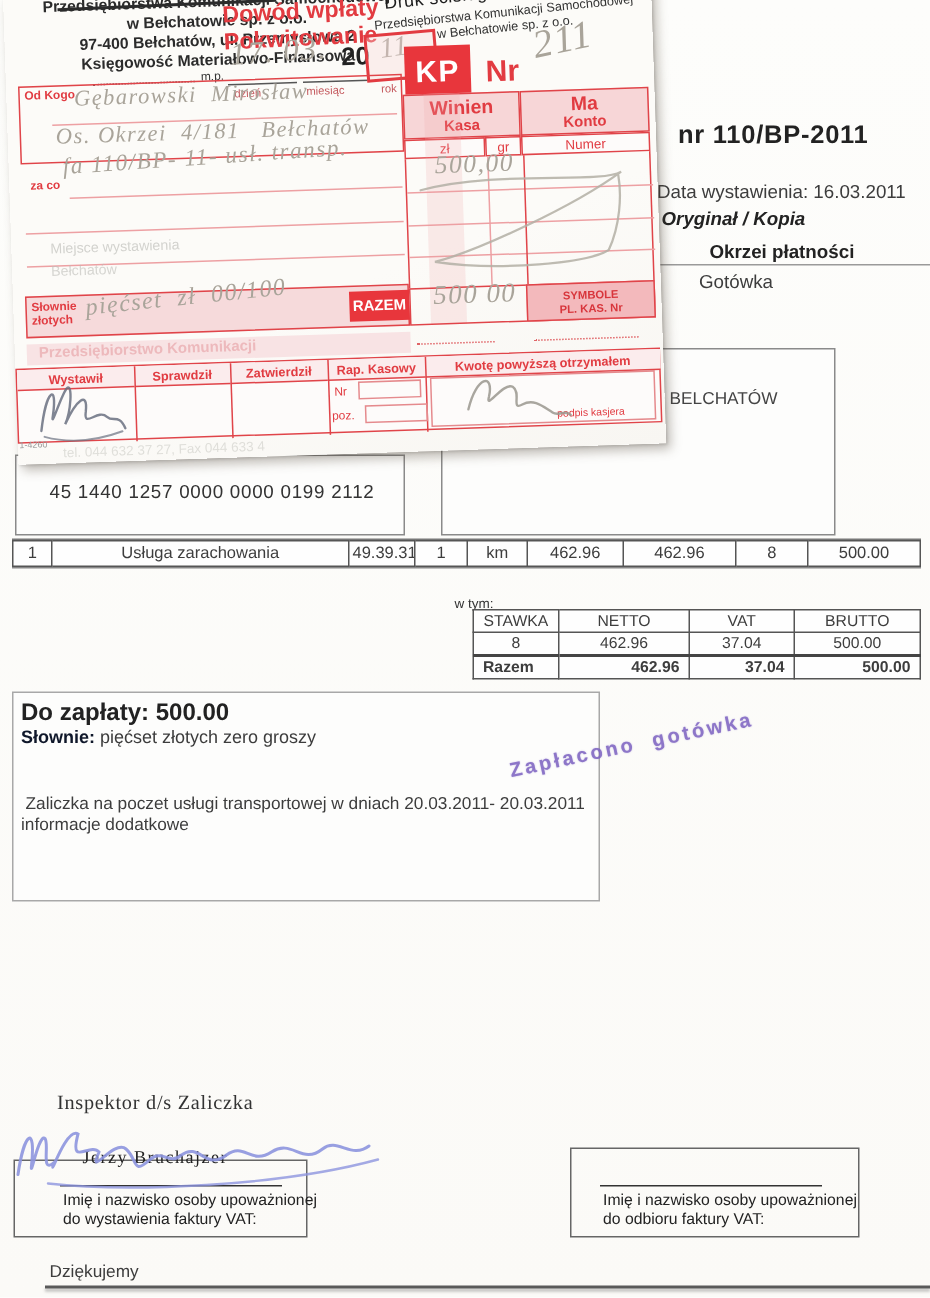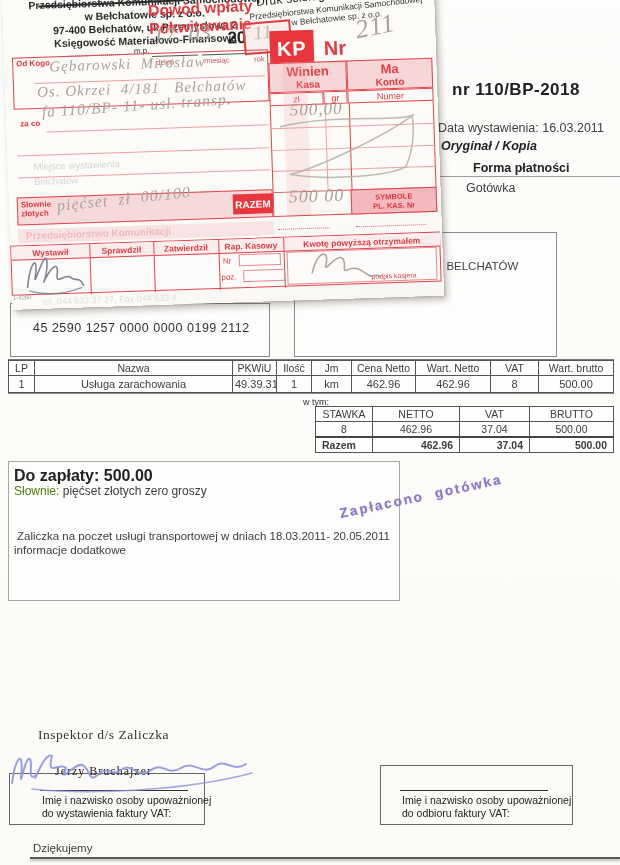--- a/index.html
+++ b/index.html
@@ -38,21 +38,21 @@
   .vat-table { left:315px; top:406px; width:298px; font-size:10.5px; }
   .vat-table th { font-weight:bold; height:15px; }
   .vat-table td { height:14px; }
   .vat-table tr.razem td { border-top:2px solid #444; font-weight:bold; }
   .vat-table tr.razem td:first-child { text-align:left; padding-left:6px; }
   .vat-table tr.razem td.num { text-align:right; padding-right:6px; }
 
   .due-box { left:8px; top:461px; width:392px; height:140px; border:1px solid #a8a8a8; background:#fdfdfc; }
   .due-line { left:14px; top:467px; font-size:16px; font-weight:bold; color:#222; }
   .due-words { left:14px; top:484px; font-size:12px; }
-  .due-words b { font-weight:normal; color:#4d7c0f; }
+  .due-words b { font-weight:bold; color:#0f172a; }
   .add-info-label { left:14px; top:544px; font-size:11.5px; }
   .add-info { left:17px; top:530px; font-size:11.5px; }
 
   .stamp {
     left:338px; top:488px; width:175px;
     font-size:13.5px; font-weight:bold; letter-spacing:2px; white-space:pre;
     color:#7a5fc0; opacity:.85;
     transform:rotate(-12deg);
     text-shadow:0 0 1px rgba(122,95,192,.6);
     z-index:3;
@@ -180,58 +180,47 @@
   .kwota-inner { left:276px; top:263px; width:150px; height:33px; border:1px solid #e58a8d; }
   .podpis-kasjera { left:360px; top:287px; font-size:7px; color:#e13c42; }
   .sig-wystawil { left:8px; top:252px; }
   .sig-kasjer { left:295px; top:255px; }
   .bleed-footer { left:30px; top:300px; font-size:9px; color:#c9c9c3; opacity:.55; }
   .form-code { left:1px; top:297px; font-size:6px; color:#999; }
 </style>
 </head>
 <body>
 
-<div class="abs inv-number">nr 110/BP-2018</div>
+<div class="abs inv-number">nr 110/BP-2011</div>
 <div class="abs inv-date">Data wystawienia: 16.03.2011</div>
 <div class="abs inv-copy">Oryginał / Kopia</div>
-<div class="abs inv-payform">Forma płatności</div>
+<div class="abs inv-payform">Okrzei płatności</div>
 <div class="abs payform-line"></div>
 <div class="abs inv-payval">Gotówka</div>
 
 <div class="abs buyer-box"></div>
 <div class="abs buyer-l1">KI</div>
 <div class="abs buyer-l2">400 BELCHATÓW</div>
 
 <div class="abs acct-box"></div>
-<div class="abs acct-num">45 2590 1257 0000 0000 0199 2112</div>
+<div class="abs acct-num">45 1440 1257 0000 0000 0199 2112</div>
 
 <table class="abs doc items-table">
   <colgroup>
     <col style="width:26px">
       <col style="width:198px">
       <col style="width:44px">
       <col style="width:35px">
       <col style="width:40px">
     <col style="width:64px">
       <col style="width:75px">
       <col style="width:48px">
       <col style="width:75px">
   </colgroup>
   <tbody>
-      <tr>
-    <th>LP</th>
-        <th>Nazwa</th>
-    <th>PKWiU</th>
-        <th>Ilość</th>
-    <th>Jm</th>
-        <th>Cena Netto</th>
-    <th>Wart. Netto</th>
-        <th>VAT</th>
-    <th>Wart. brutto</th>
-  </tr>
   <tr>
     <td>1</td>
         <td>Usługa zarachowania</td>
     <td>49.39.31</td>
         <td>1</td>
     <td>km</td>
         <td>462.96</td>
     <td>462.96</td>
         <td>8</td>
     <td>500.00</td>
@@ -266,21 +255,21 @@
     <td class="num">37.04</td>
         <td class="num">500.00</td>
   </tr>
 </tbody>
   </table>
 
 <div class="abs due-box"></div>
 <div class="abs due-line">Do zapłaty: 500.00</div>
 <div class="abs due-words"><b>Słownie:</b> <span>pięćset złotych zero groszy</span></div>
 <div class="abs add-info-label">informacje dodatkowe</div>
-<div class="abs add-info">Zaliczka na poczet usługi transportowej w dniach 18.03.2011- 20.05.2011</div>
+<div class="abs add-info">Zaliczka na poczet usługi transportowej w dniach 20.03.2011- 20.03.2011</div>
 
 <div class="abs stamp">Zapłacono  gotówka</div>
 
 <div class="abs inspector-title">Inspektor d/s Zaliczka</div>
 <svg class="abs sig-blue" width="252" height="52" viewBox="0 0 252 52">
   <path d="M6,40 C10,12 18,6 15,34 C14,44 20,12 24,16 C27,20 21,40 30,32 C26,46 38,8 46,13 C40,36 54,18 60,25 C52,44 70,16 78,23 C86,30 82,41 94,30 C102,23 107,34 115,27 C127,18 131,38 145,27 C157,18 161,34 175,25 C189,16 195,34 209,23 C219,15 228,30 240,21" fill="none" stroke="#8d95de" stroke-width="2" stroke-linecap="round" opacity=".9"></path>
   <path d="M26,46 C80,52 180,48 246,30" fill="none" stroke="#8d95de" stroke-width="1.6" stroke-linecap="round" opacity=".8"></path>
 </svg>
 <div class="abs inspector-name">Jerzy Bruchajzer</div>
 

